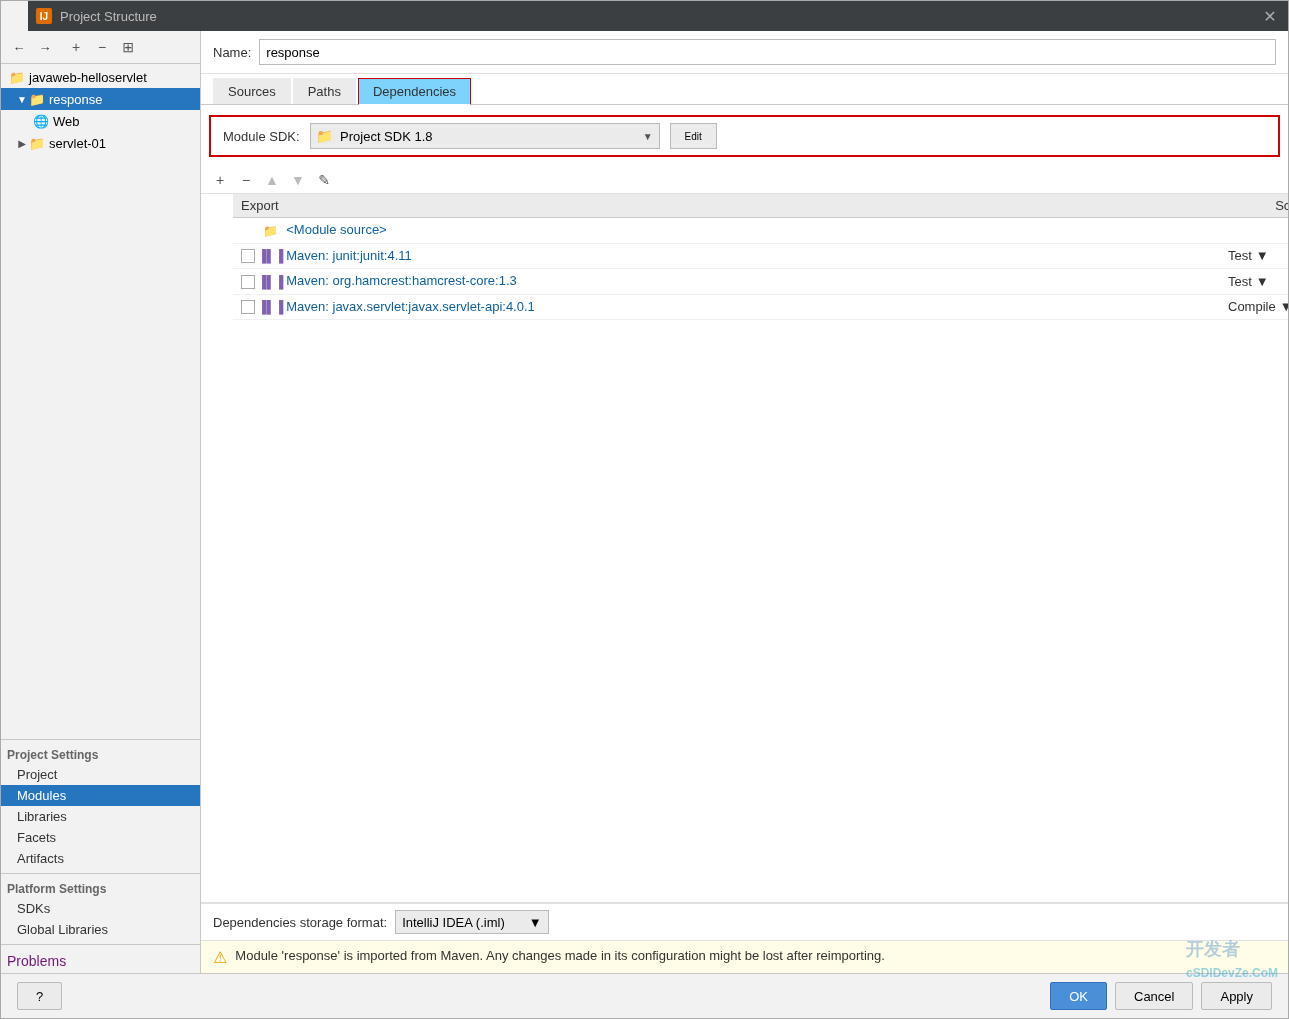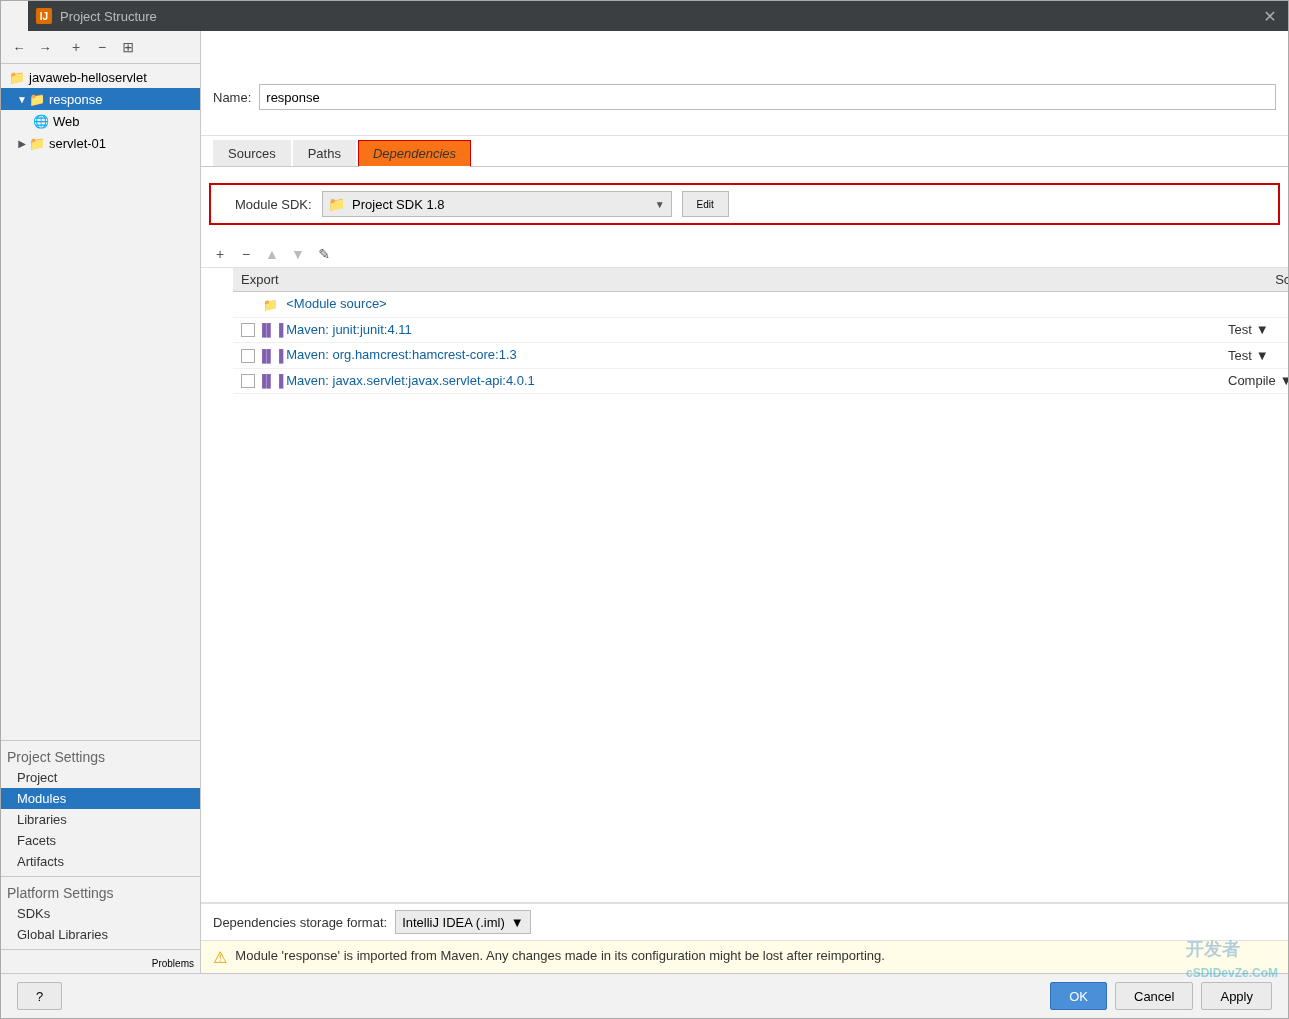--- a/index.html
+++ b/index.html
@@ -111,65 +111,63 @@
       width: 16px; height: 16px;
       display: inline-flex; align-items: center; justify-content: center;
       margin-right: 4px; flex-shrink: 0; font-size: 13px;
     }
 
     .tree-item-label { font-size: 13px; }
 
     
     .sidebar-section-header {
       padding: 4px 6px 2px 6px;
-      font-size: 14px;
+      font-size: 12px;
       color: #666;
-      font-weight: normal;
+      font-weight: bold;
       user-select: none;
     }
 
     .sidebar-nav-item {
       padding: 3px 6px 3px 16px;
       cursor: pointer;
       font-size: 13px;
       color: #333;
     }
     .sidebar-nav-item.active { background: #2675bf; color: white; }
 
     .sidebar-divider {
       height: 1px;
       background: #c8c8c8;
       margin: 4px 0;
     }
 
     .sidebar-problems {
       padding: 4px 6px 4px 6px;
-      font-size: 10px;
-      color: #000000;
-      cursor: pointer;
-      text-align: right;
+      font-size: 14px;
+      color: #701a75;
+      cursor: pointer;
     }
 
     
     .content-area {
       flex: 1;
       display: flex;
       flex-direction: column;
       background: white;
       overflow: hidden;
     }
 
     .name-bar {
       display: flex;
       align-items: center;
-      padding: 25px 12px;
+      padding: 8px 12px;
       gap: 8px;
       border-bottom: 1px solid #e0e0e0;
       flex-shrink: 0;
-      margin-top: 28px;
     }
 
     .name-bar-label {
       font-size: 13px;
       color: #333;
     }
 
     .name-bar-input {
       flex: 1;
       height: 26px;
@@ -195,27 +193,26 @@
       font-size: 13px;
       color: #333;
       cursor: pointer;
       border: 1px solid transparent;
       border-bottom: none;
       margin-right: 2px;
       user-select: none;
       background: #ebebeb;
     }
     .tab.active {
-      background: #f97316;
+      background: #7dd3fc;
       border-color: #cc0000;
       border-bottom: 1px solid white;
       margin-bottom: -1px;
       color: #333;
       font-weight: normal;
-      font-style: italic;
     }
 
     
     .deps-content {
       flex: 1;
       display: flex;
       flex-direction: column;
       overflow: hidden;
     }
 
@@ -350,21 +347,21 @@
 
     .storage-select {
       display: flex;
       align-items: center;
       border: 1px solid #bbb;
       background: #ebebeb;
       height: 24px;
       padding: 0 6px;
       font-size: 13px;
       cursor: pointer;
-      gap: 6px;
+      gap: 24px;
     }
 
     .warning-section {
       padding: 6px 12px;
       display: flex;
       align-items: flex-start;
       gap: 8px;
       background: #fffde7;
       border-top: 1px solid #e0e0e0;
     }
@@ -408,22 +405,22 @@
       font-size: 18px;
       color: rgba(0,100,200,0.3);
       font-weight: bold;
       pointer-events: none;
       user-select: none;
     }
 
     
     .sdk-outlined-section {
       border: 2px solid #cc0000;
-      margin: 16px 8px;
-      padding: 6px 24px;
+      margin: 10px 8px;
+      padding: 6px 12px;
       background: white;
     }
 
     .nav-arrow {
       display: inline-block;
       width: 24px; height: 24px;
       text-align: center; line-height: 24px;
       font-size: 13px;
       color: #333;
       cursor: pointer;

